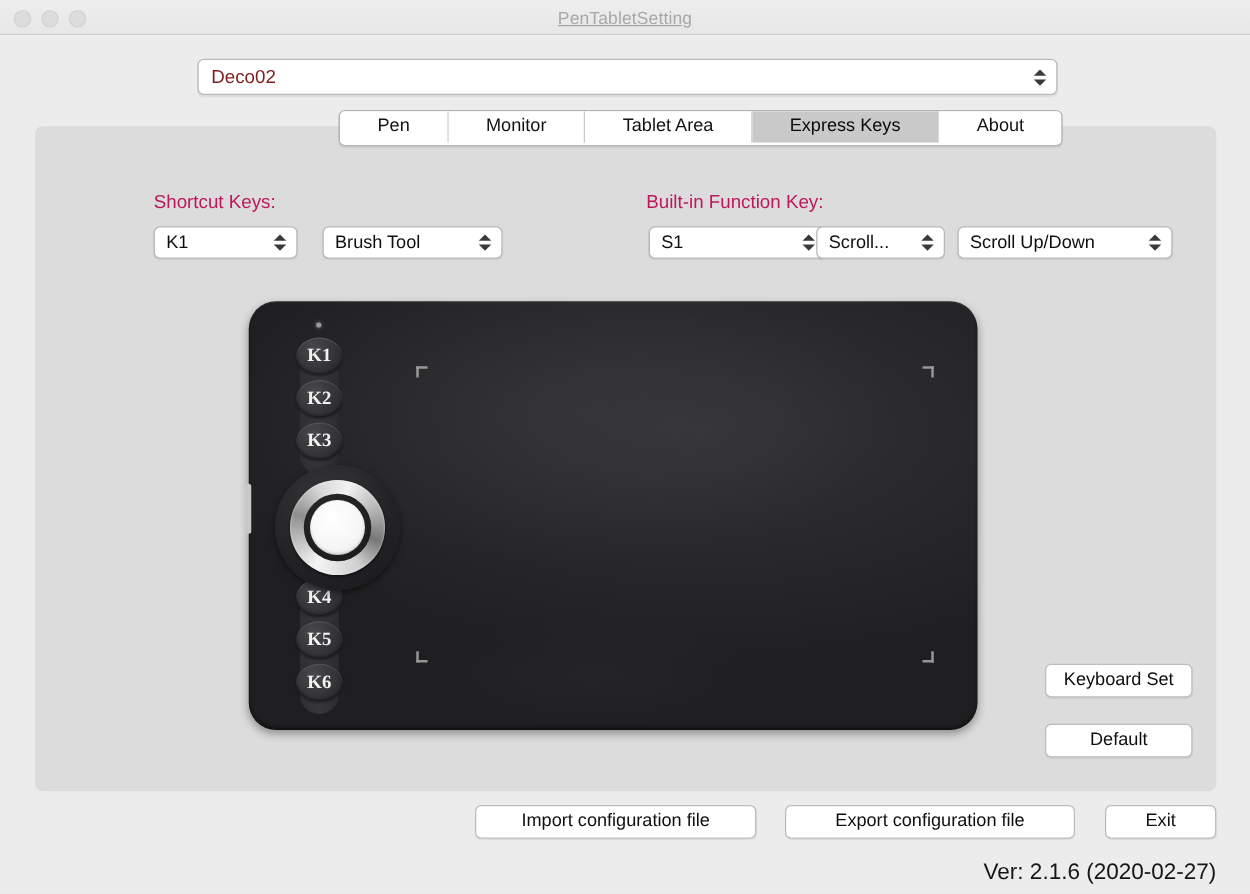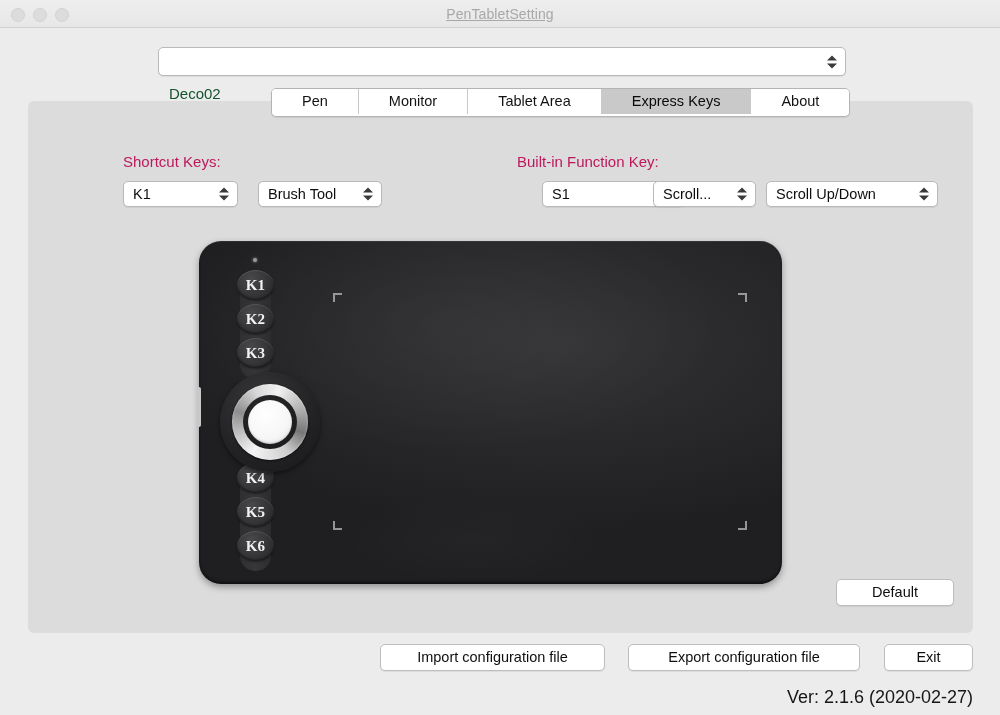--- a/index.html
+++ b/index.html
@@ -69,22 +69,21 @@
     border: 1px solid #b9b9b9;
     border-radius: 5px;
     box-sizing: border-box;
     box-shadow: 0 1px 1px rgba(0,0,0,0.07);
   }
   #device-select-value {
     position: absolute;
     left: 10px; top: 0;
     line-height: 27px;
     font-size: 15px;
-    color: #14532d;
-    margin-top: 32px;
+    color: #7f1d1d;
   }
   .stepper {
     position: absolute;
     right: 8px;
     top: 50%;
     transform: translateY(-50%);
     width: 11px;
     height: 19px;
     display: flex;
     flex-direction: column;
@@ -166,22 +165,22 @@
     position: absolute;
     left: 9px; top: 0;
     line-height: 24px;
     font-size: 14.5px;
     color: #0d0d0d;
     white-space: nowrap;
     overflow: hidden;
   }
 
   #popup-k     { left: 123px;  top: 181px; width: 115px; }
-  #popup-fn    { left: 258px;  top: 181px; width: 124px; }
-  #popup-s     { left: 519px;  top: 181px; width: 142px; margin-left: 23px; }
+  #popup-fn    { left: 258px;  top: 181px; width: 144px; }
+  #popup-s     { left: 519px;  top: 181px; width: 142px; }
   #popup-mode  { left: 653px;  top: 181px; width: 103px; }
   #popup-dir   { left: 766px;  top: 181px; width: 172px; }
 
   
   #tablet-wrap {
     position: absolute;
     left: 199px; top: 241px;
     width: 583px;
     height: 343px;
   }
@@ -480,20 +479,21 @@
       </div>
 
       <div class="crop-mark" id="crop-tl"></div>
       <div class="crop-mark" id="crop-tr"></div>
       <div class="crop-mark" id="crop-bl"></div>
       <div class="crop-mark" id="crop-br"></div>
     </div>
     <div id="tablet-notch"></div>
   </div>
 
+  <div class="pushbtn" id="btn-keyboard-set">Keyboard Set</div>
   <div class="pushbtn" id="btn-default">Default</div>
   <div class="pushbtn" id="btn-import">Import configuration file</div>
   <div class="pushbtn" id="btn-export">Export configuration file</div>
   <div class="pushbtn" id="btn-exit">Exit</div>
 
   <div id="version-text">Ver: 2.1.6 (2020-02-27)</div>
 
 </div>
 
 </body></html>

